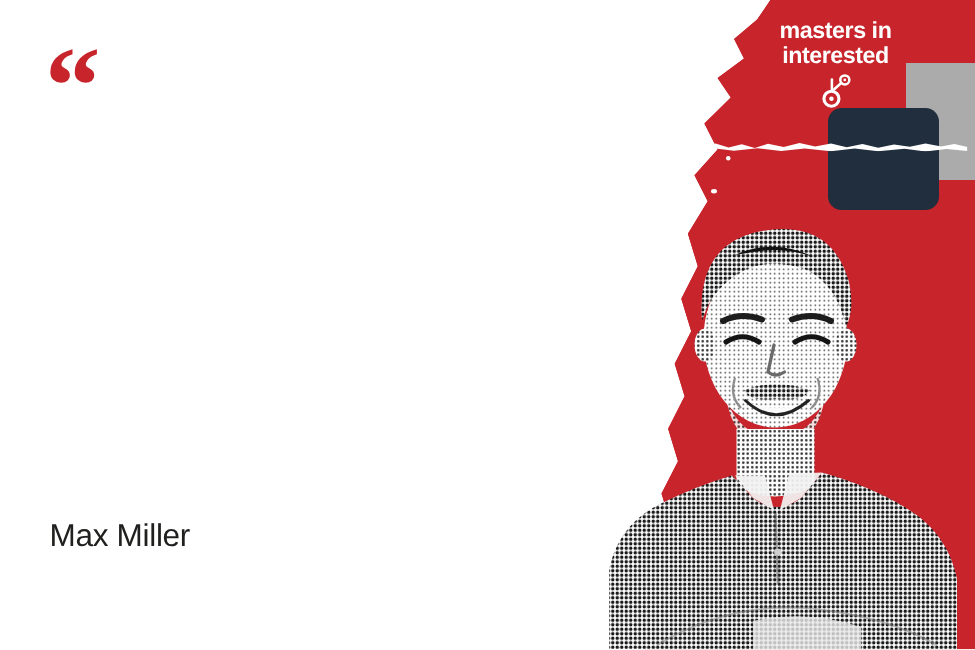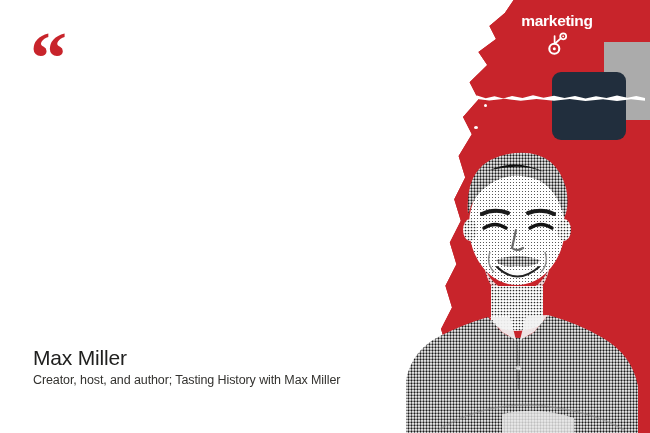--- a/index.html
+++ b/index.html
@@ -193,21 +193,22 @@
   <div class="torn-fleck" style="left:484px;top:104px;width:3px;height:3px;"></div>
   <div class="torn-fleck" style="left:474px;top:126px;width:4px;height:3px;"></div>
 
   <div class="gray-block"></div>
 
   <div class="navy-block"></div>
 
   <div class="streak"></div>
 
   <div class="logo">
-    <div class="logo-line">marketing</div>
+    <div class="logo-line">masters in</div>
+    <div class="logo-line">interested</div>
     <div class="sprocket">
       <svg width="22" height="24" viewBox="0 0 22 24" aria-hidden="true">
         <circle cx="17.2" cy="4.3" r="3.0" fill="none" stroke="#ffffff" stroke-width="1.7"></circle>
         <circle cx="17.2" cy="4.3" r="0.9" fill="#ffffff"></circle>
         <path d="M15.0 6.2 L9.6 11.0" stroke="#ffffff" stroke-width="1.7" stroke-linecap="round"></path>
         <path d="M8.6 11.4 L8.6 4.0" stroke="#ffffff" stroke-width="1.7" stroke-linecap="round"></path>
         <circle cx="8.3" cy="16.8" r="5.0" fill="none" stroke="#ffffff" stroke-width="2.1"></circle>
         <circle cx="8.3" cy="16.8" r="1.5" fill="#ffffff"></circle>
       </svg>
     </div>
@@ -279,16 +280,15 @@
       <path d="M92 134 Q88 146 96 154" stroke="#8d8d8d" stroke-width="1.5" fill="none"></path>
       <path d="M147 134 Q151 146 143 154" stroke="#8d8d8d" stroke-width="1.5" fill="none"></path>
     </svg>
   </div>
 
   <div class="quote-mark">“</div>
 
 
   <div class="attribution">
     <div class="attr-name">Max Miller</div>
-    <div class="attr-role">Creator, host, and author; Tasting History with Max Miller</div>
   </div>
 
 </div>
 
 </body></html>

